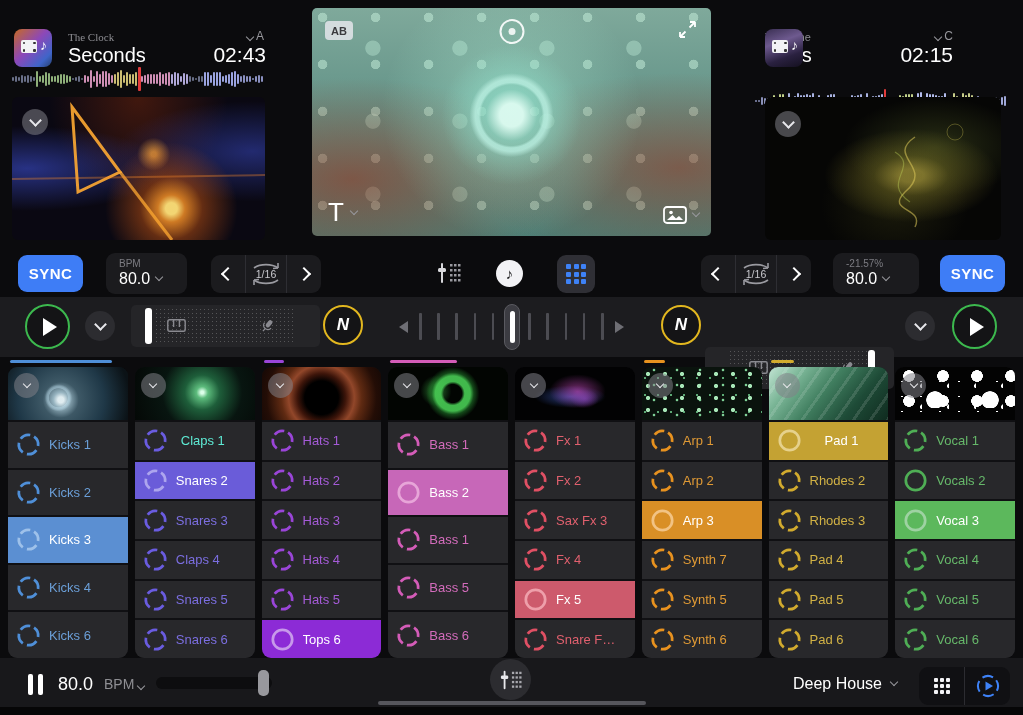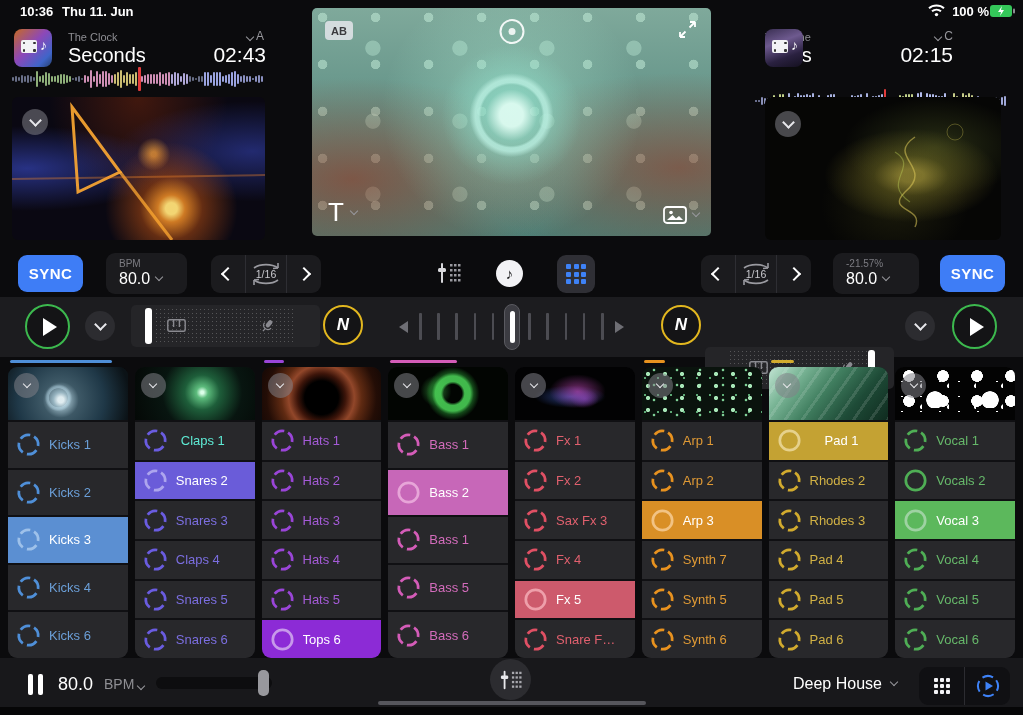--- a/index.html
+++ b/index.html
@@ -128,51 +128,32 @@
   .seg{height:38px;border-radius:9px;background:#101013;display:flex;overflow:hidden;}
   .seg .cell{width:45px;display:flex;align-items:center;justify-content:center;}
   .seg .div{width:1px;background:#2c2c31;}
   #homestrip{left:0;top:707px;width:100%;height:8px;background:#060607;}
 </style>
 </head>
 <body>
 
 <div id="app">
 
-  <div id="statusbar" class="abs">
-    <span class="abs" style="left:20px;top:4px;">10:36</span>
-    <span class="abs" style="left:62px;top:4px;">Thu 11. Jun</span>
-    <span class="abs" style="right:78px;top:4px;">
-      <svg width="17" height="13" viewBox="0 0 17 13">
-          <path d="M1 4.2 C5 .6 12 .6 16 4.2" stroke="#fff" stroke-width="2" fill="none"></path>
-          <path d="M4 7.3 C6.6 5.1 10.4 5.1 13 7.3" stroke="#fff" stroke-width="2" fill="none"></path>
-          <circle cx="8.5" cy="10.6" r="1.7" fill="#fff"></circle>
-        </svg>
-    </span>
-    <span class="abs" style="right:34px;top:4px;font-weight:bold;">100 %</span>
-    <span class="abs" style="right:8px;top:5px;">
-      <svg width="25" height="12" viewBox="0 0 25 12">
-          <rect x="0" y="0" width="22" height="12" rx="3" fill="#34c759"></rect>
-          <rect x="23" y="3.5" width="2" height="5" rx="1" fill="#8e8e93"></rect>
-          <path d="M12 1 L8 7 H11 L10 11 L14 5 H11 Z" fill="#fff"></path>
-        </svg>
-    </span>
-  </div>
 
   <div class="abs" style="left:14px;top:29px;width:252px;height:40px;">
     <div class="art art-a abs" style="left:0;top:0;">
       <span class="film">
           <i style="left:1.5px;top:1.5px;"></i>
           <i style="right:1.5px;top:1.5px;"></i>
           <i style="left:1.5px;bottom:1.5px;"></i>
           <i style="right:1.5px;bottom:1.5px;"></i>
         </span>
       <span class="artnote">♪</span>
     </div>
-    <div class="abs artist" style="left:54px;top:2px;">The Clock</div>
+    <div class="abs artist" style="left:54px;top:2px;font-family:Liberation Serif, serif;">The Clock</div>
     <div class="abs title" style="left:54px;top:15px;">Seconds</div>
     <div class="abs deckletter" style="right:2px;top:1px;"><span class="chev sm"></span> <span>A</span></div>
     <div class="abs decktime" style="right:0px;top:15px;">02:43</div>
   </div>
 
   <div class="abs wave" id="wave-a" style="left:12px;top:68px;width:252px;">
       <i style="height: 4.17757px; background: rgb(106, 112, 136);"></i>
       <i style="height: 5.0781px; background: rgb(106, 112, 136);"></i>
       <i style="height: 4.33938px; background: rgb(106, 112, 136);"></i>
       <i style="height: 7.97121px; background: rgb(106, 112, 136);"></i>

